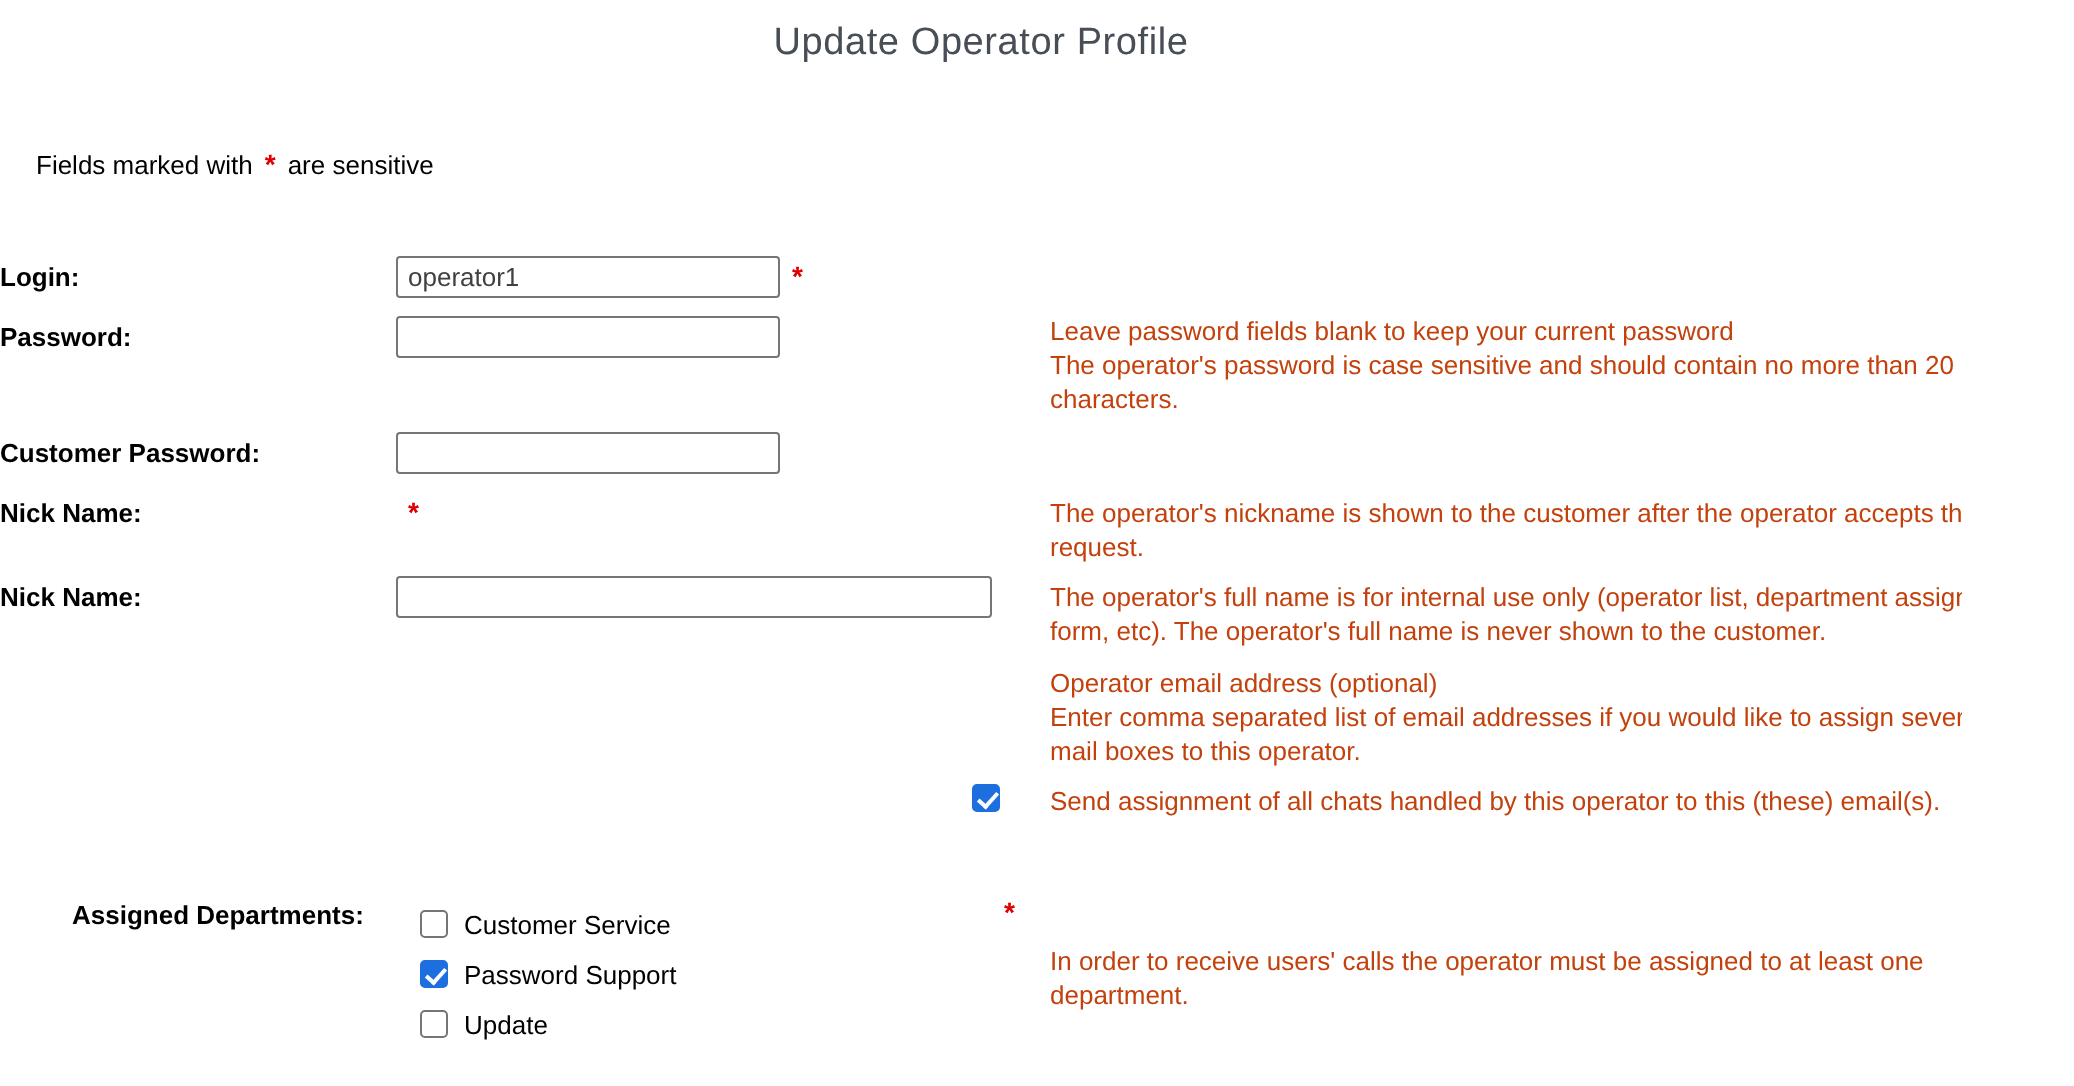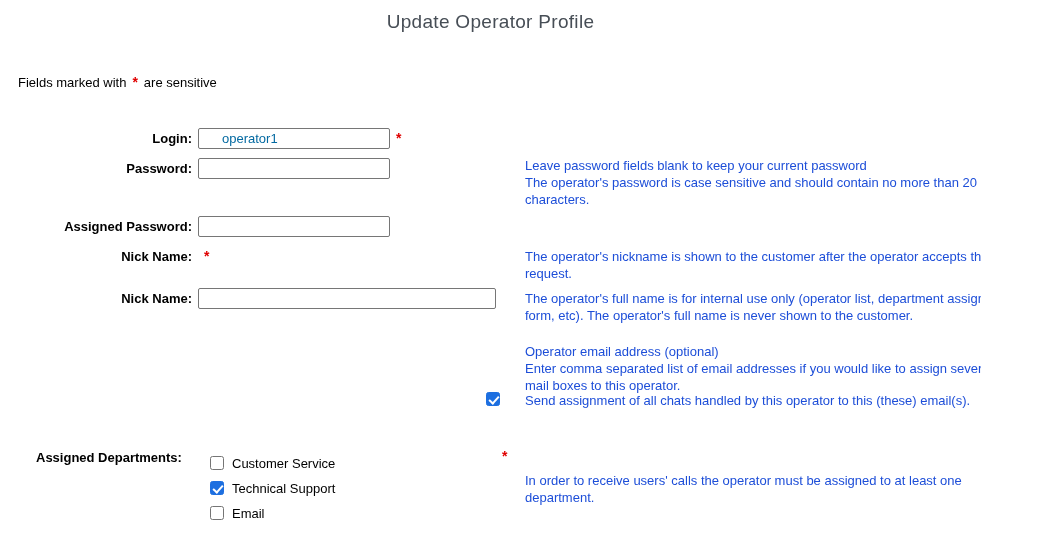--- a/index.html
+++ b/index.html
@@ -42,44 +42,44 @@
   .row {
     position: absolute;
     left: 0;
     display: flex;
     align-items: center;
     height: 22px;
   }
   .lbl {
     display: inline-block;
     width: 192px;
-    text-align: right;
+    text-align: left;
     font-weight: 700;
     margin-right: 6px;
     white-space: nowrap;
   }
   .txt {
     height: 21px;
     border: 1px solid #767676;
     border-radius: 2px;
     background: #ffffff;
     font-family: "Liberation Sans", "DejaVu Sans", sans-serif;
     font-size: 13px;
-    padding: 1px 23px;
-    color: #0369a1;
+    padding: 1px 5px;
+    color: #404040;
     outline: none;
   }
   .txt.short { width: 192px; }
   .txt.long  { width: 298px; }
   .row .star { margin-left: 6px; }
   .help {
     position: absolute;
     left: 525px;
     width: 494px;
-    color: #1d4ed8;
+    color: #c2410c;
     font-size: 13px;
     line-height: 17px;
   }
   input[type="checkbox"].cb {
     -webkit-appearance: none;
     appearance: none;
     width: 14px;
     height: 14px;
     border: 1px solid #757575;
     border-radius: 2.5px;
@@ -109,21 +109,20 @@
     left: 36px;
     top: 450px;
     font-weight: 700;
     white-space: nowrap;
     text-align: center;
   }
   .dept-option {
     position: absolute;
     left: 210px;
     display: flex;
-    align-items: center;
     gap: 8px;
     height: 16px;
   }
   .dept-option label { cursor: pointer; }
   .abs-star { position: absolute; }
 </style>
 </head>
 <body>
 
 <div class="page">
@@ -146,59 +145,59 @@
     <label class="lbl">Password:</label>
     <input type="password" class="txt short" value="" style="">
   </div>
   <div class="help" style="top:157px">
     <div>Leave password fields blank to keep your current password</div>
     <div>The operator's password is case sensitive and should contain no more than 20 characters.</div>
   </div>
 
   
   <div class="row" style="top:215px">
-    <label class="lbl">Assigned Password:</label>
+    <label class="lbl">Customer Password:</label>
     <input type="password" class="txt short" value="" style="">
   </div>
 
   
   <div class="row" style="top:245px">
     <label class="lbl">Nick Name:</label>
     <span class="star">*</span>
   </div>
   <div class="help" style="top:248px">The operator's nickname is shown to the customer after the operator accepts the chat request.</div>
 
   
   <div class="row" style="top:287px">
     <label class="lbl">Nick Name:</label>
     <input type="text" class="txt long" value="" style="">
   </div>
   <div class="help" style="top:290px">The operator's full name is for internal use only (operator list, department assignment form, etc). The operator's full name is never shown to the customer.</div>
 
   
-  <div class="help" style="top:343px">
+  <div class="help" style="top:333px">
     <div>Operator email address (optional)</div>
     <div>Enter comma separated list of email addresses if you would like to assign several mail boxes to this operator.</div>
   </div>
 
   
   <input type="checkbox" class="cb abs-cb" style="left: 486px; top: 392px;" checked="">
   <div class="help" style="top:392px">Send assignment of all chats handled by this operator to this (these) email(s).</div>
 
   
   <div class="dept-label">Assigned Departments:</div>
   <span class="star abs-star" style="left:502px; top:448px">*</span>
   <div class="help" style="top:472px">In order to receive users' calls the operator must be assigned to at least one department.</div>
 
   <div class="dept-option" style="top:455px">
     <input type="checkbox" class="cb" style="">
     <label>Customer Service</label>
   </div>
   <div class="dept-option" style="top:480px">
     <input type="checkbox" class="cb" checked="" style="">
-    <label>Technical Support</label>
+    <label>Password Support</label>
   </div>
   <div class="dept-option" style="top:505px">
     <input type="checkbox" class="cb" style="">
-    <label>Email</label>
+    <label>Update</label>
   </div>
 
 </div>
 
 </body></html>

